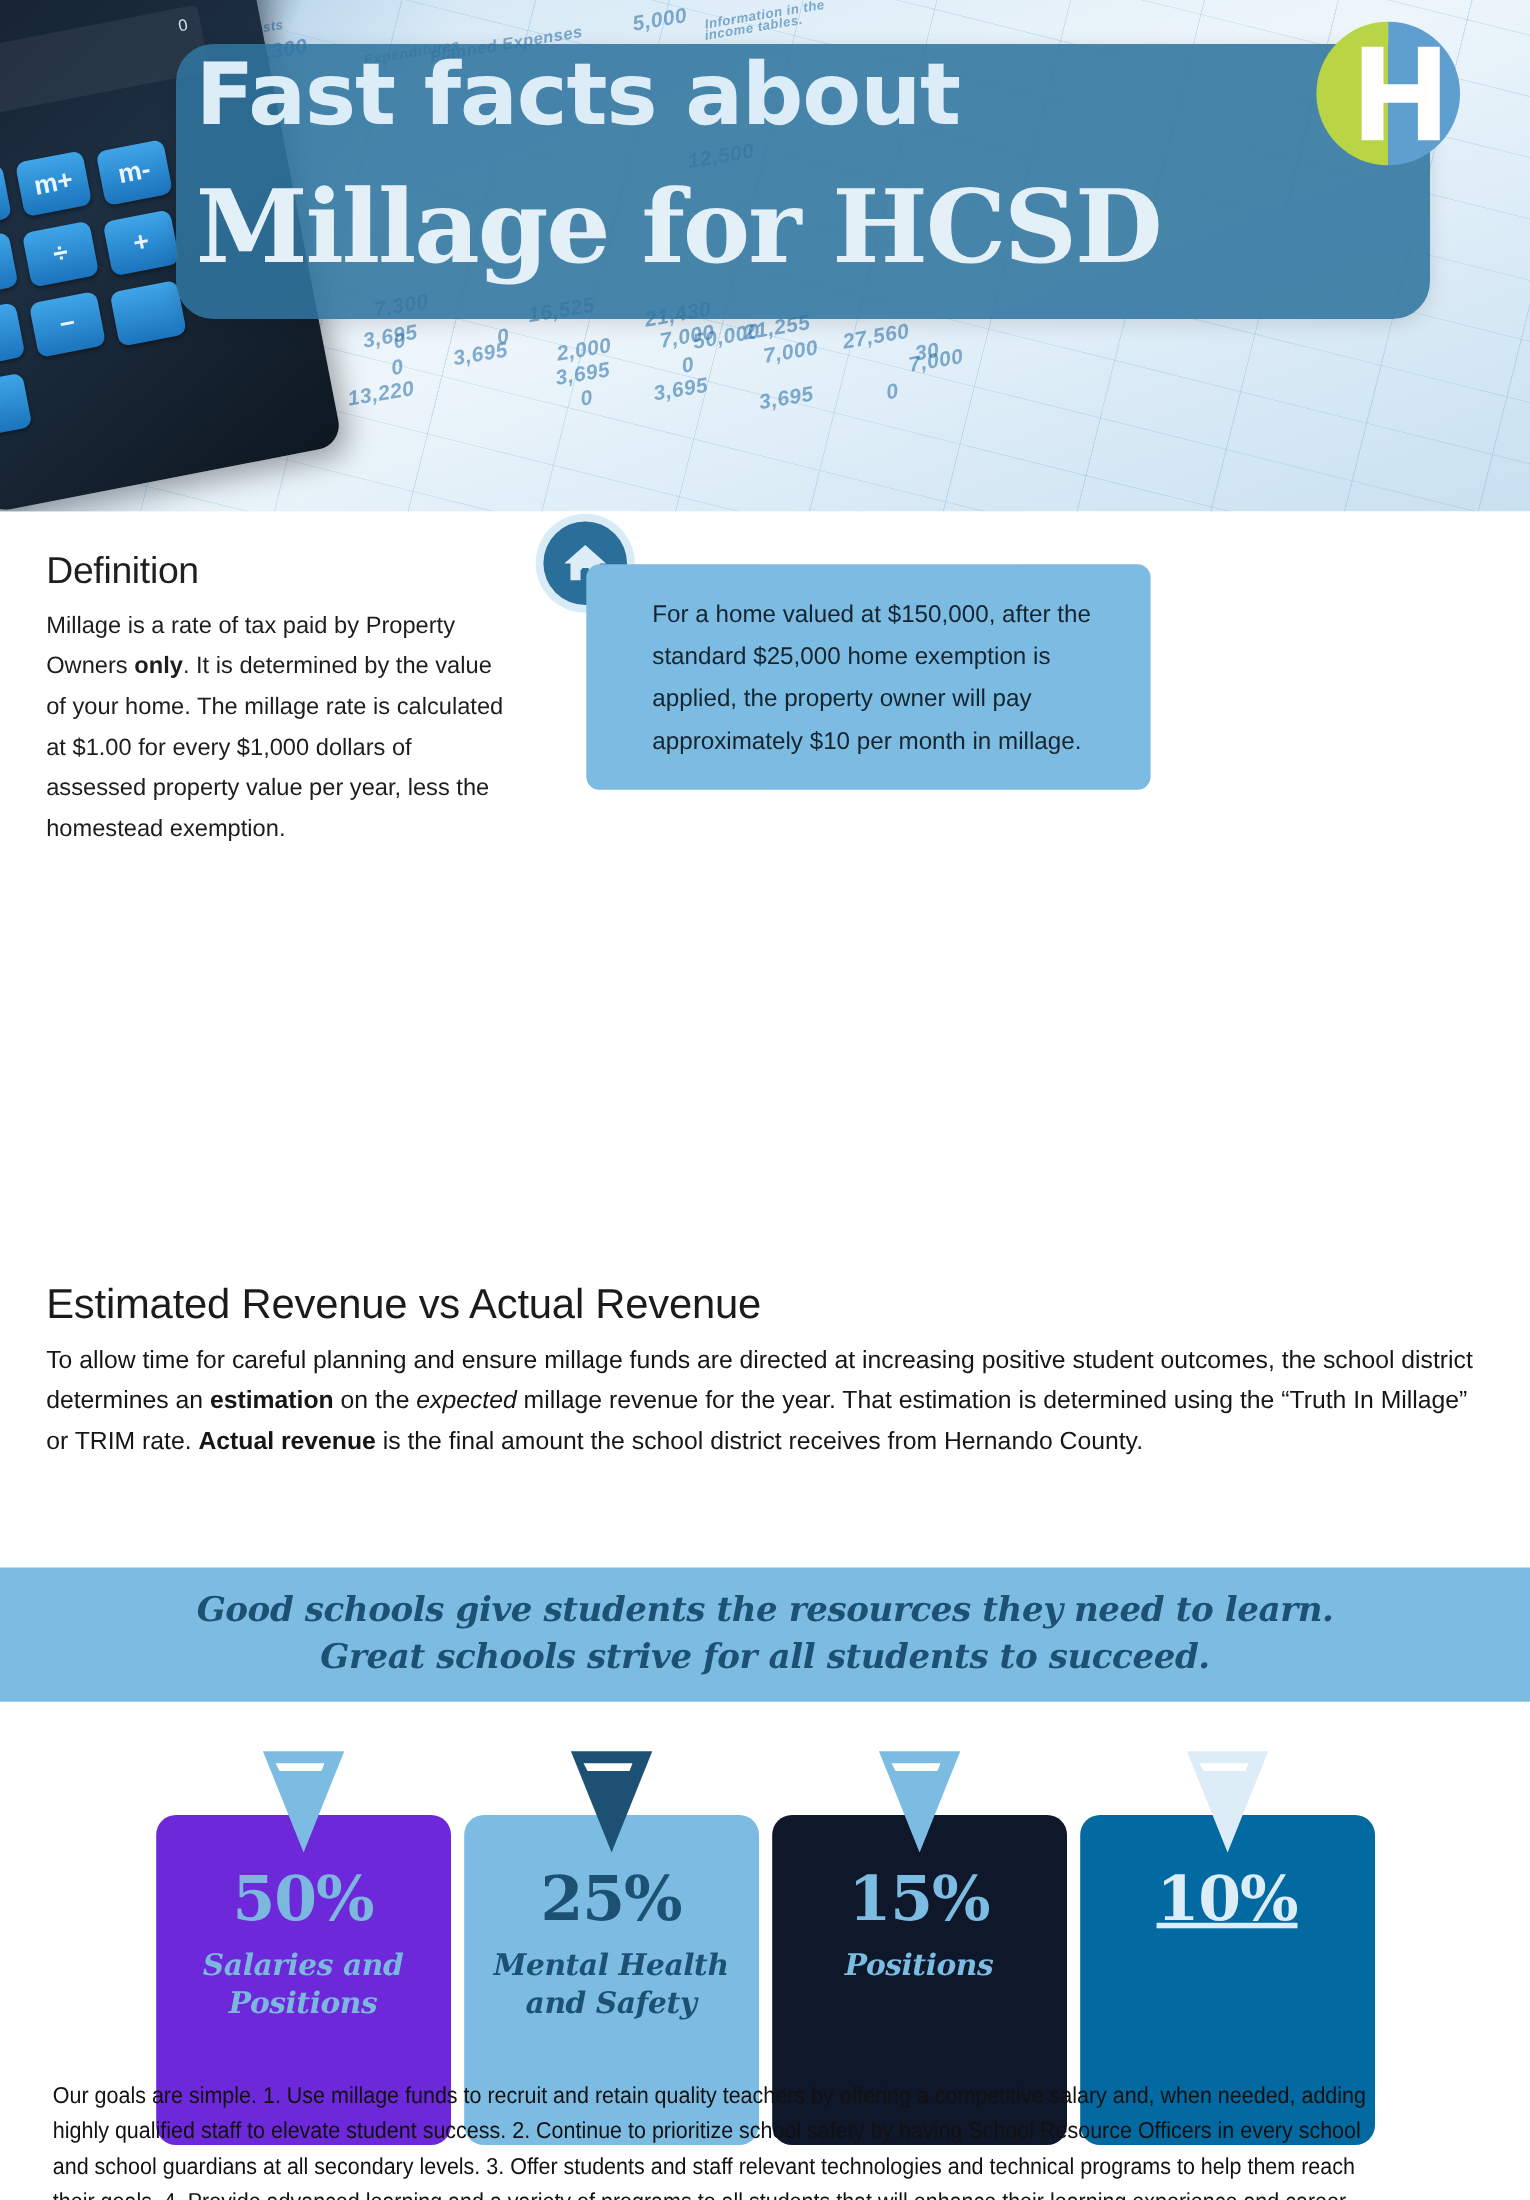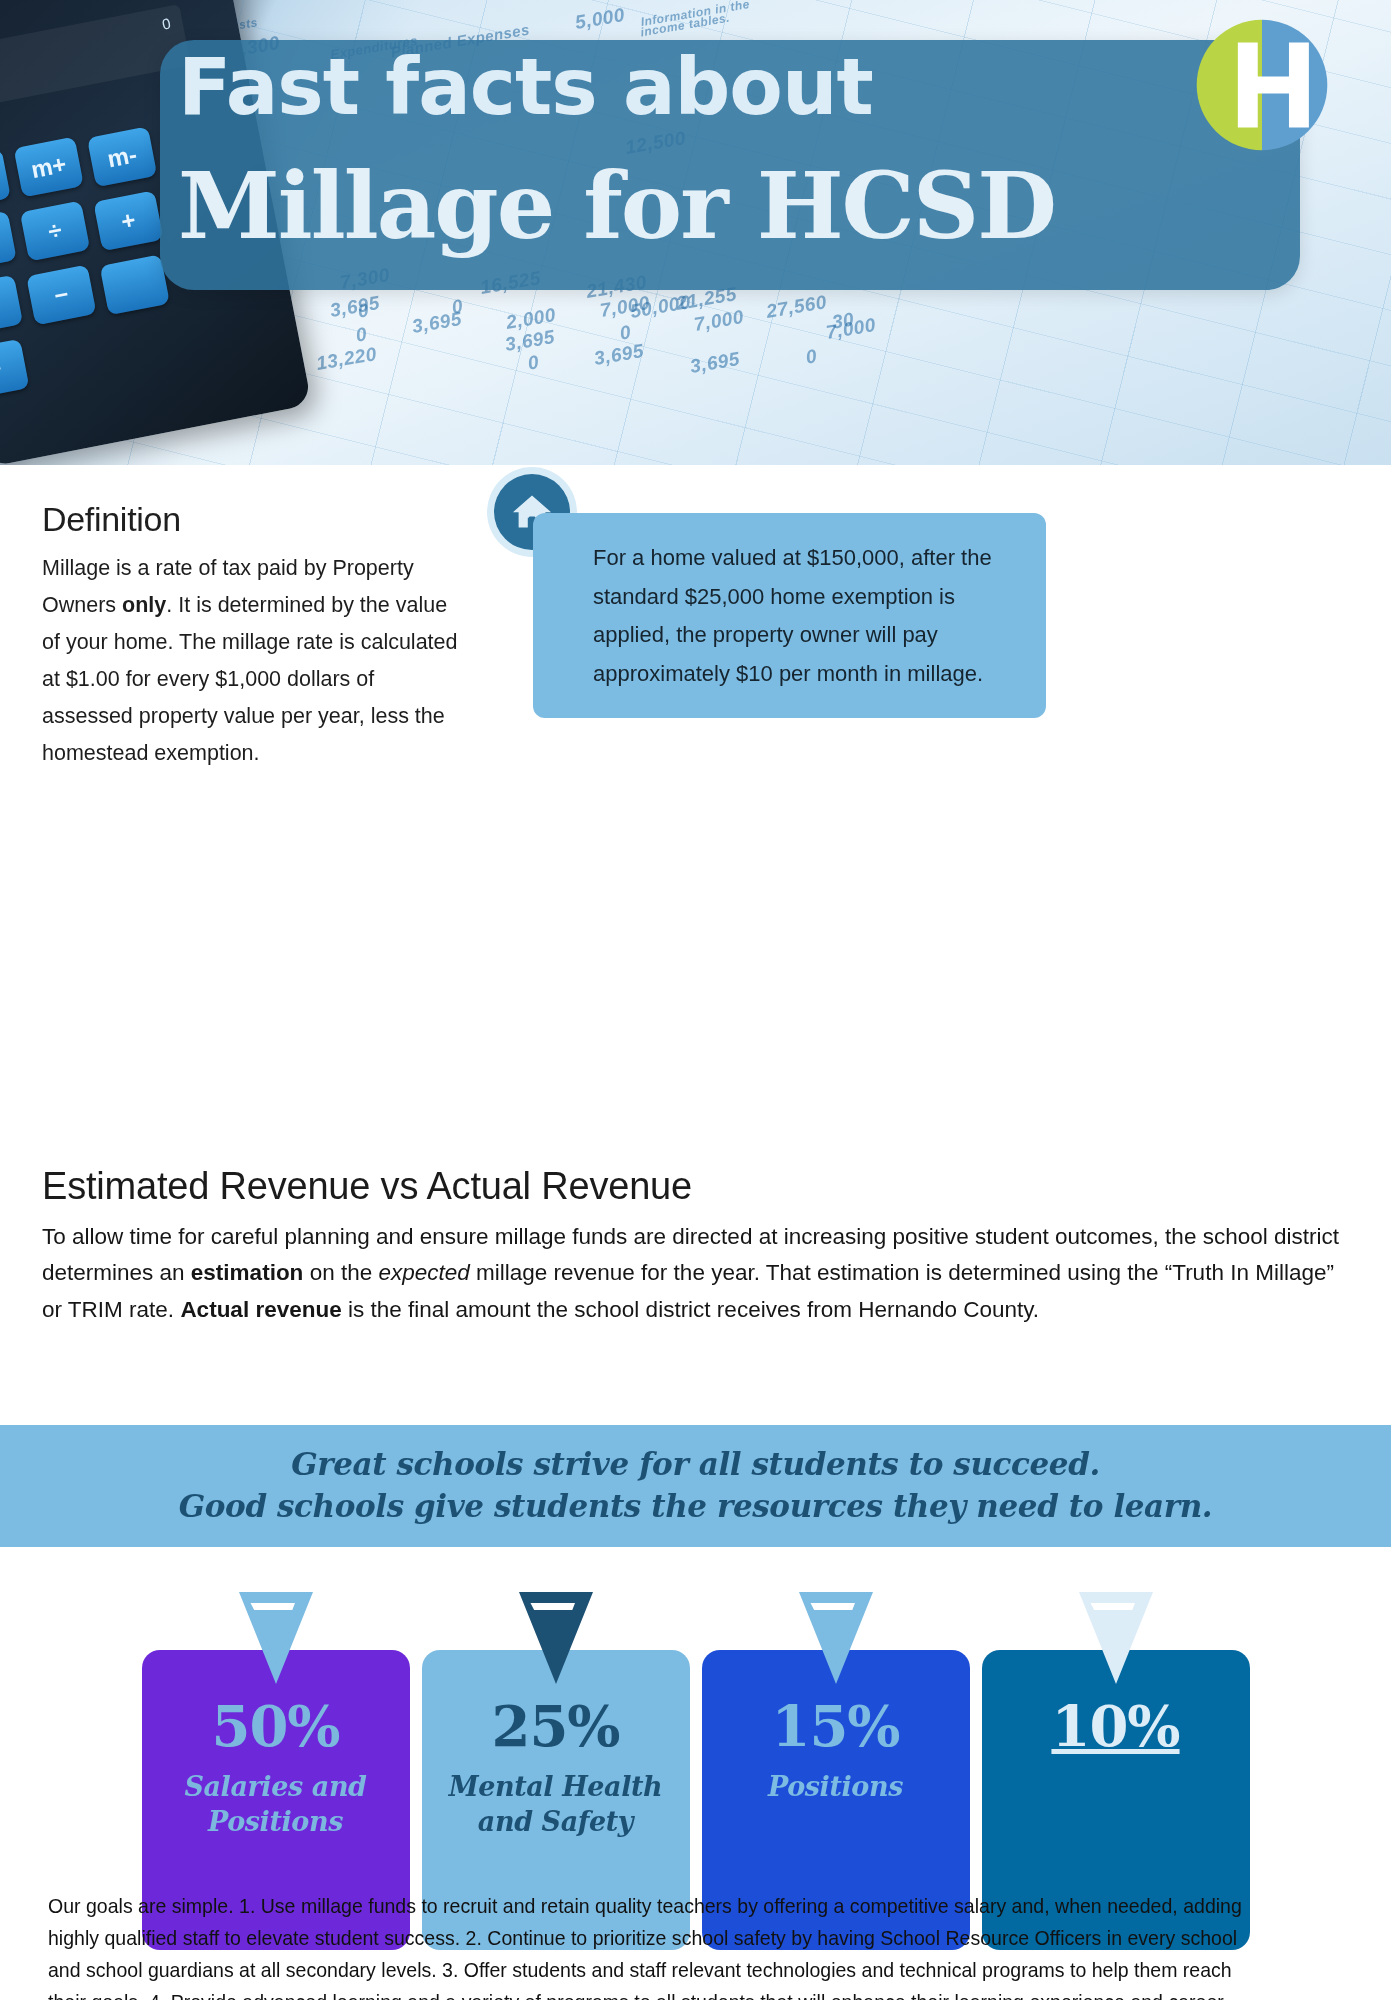--- a/index.html
+++ b/index.html
@@ -323,22 +323,22 @@
     <span>For a home valued at $150,000, after the standard $25,000 home exemption is applied, the property owner will pay approximately $10 per month in millage.</span>
   </div>
 </div>
 
 <div class="rev-wrap">
   <h2 class="rev-heading">Estimated Revenue vs Actual Revenue</h2>
   <p class="rev-body"><span>To allow time for careful planning and ensure millage funds are directed at increasing positive student outcomes, the school district determines an </span><b>estimation</b><span> on the </span><i>expected</i><span> millage revenue for the year. That estimation is determined using the “Truth In Millage” or TRIM rate. </span><b>Actual revenue</b><span> is the final amount the school district receives from Hernando County.</span></p>
 </div>
 
 <div class="quote">
+  <div>Good schools give students the resources they need to learn.</div>
   <div>Great schools strive for all students to succeed.</div>
-  <div>Good schools give students the resources they need to learn.</div>
 </div>
 
 <div class="cards">
 
   <div class="card-col">
     <svg class="tri" width="78" height="96" viewBox="0 0 78 96">
       <path d="M2 2 H76 L39 94 Z M13.5 13 H58 L39 62 Z" fill="#7cbbe2" fill-rule="evenodd"></path>
       <path d="M16 20 H61 L39 74 Z" fill="#7cbbe2"></path>
     </svg>
     <div class="card" style="background:#6d28d9;color:#7cb8de;">
@@ -356,21 +356,21 @@
       <div class="pct">25%</div>
       <div class="lbl">Mental Health and Safety</div>
     </div>
   </div>
 
   <div class="card-col">
     <svg class="tri" width="78" height="96" viewBox="0 0 78 96">
       <path d="M2 2 H76 L39 94 Z M13.5 13 H58 L39 62 Z" fill="#7cbbe2" fill-rule="evenodd"></path>
       <path d="M16 20 H61 L39 74 Z" fill="#7cbbe2"></path>
     </svg>
-    <div class="card" style="background:#1d4ed8;color:#7cbbe2;">
+    <div class="card" style="background:#0f172a;color:#7cbbe2;">
       <div class="pct">15%</div>
       <div class="lbl">Positions</div>
     </div>
   </div>
 
   <div class="card-col">
     <svg class="tri" width="78" height="96" viewBox="0 0 78 96">
       <path d="M2 2 H76 L39 94 Z M13.5 13 H58 L39 62 Z" fill="#dcedf7" fill-rule="evenodd"></path>
       <path d="M16 20 H61 L39 74 Z" fill="#dcedf7"></path>
     </svg>

